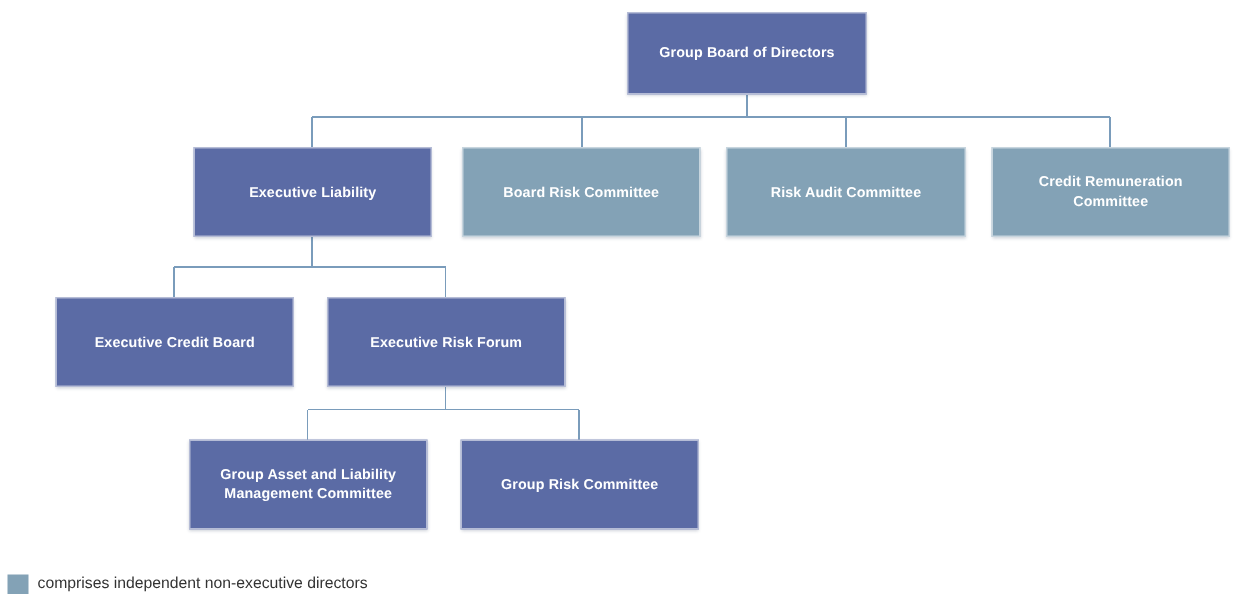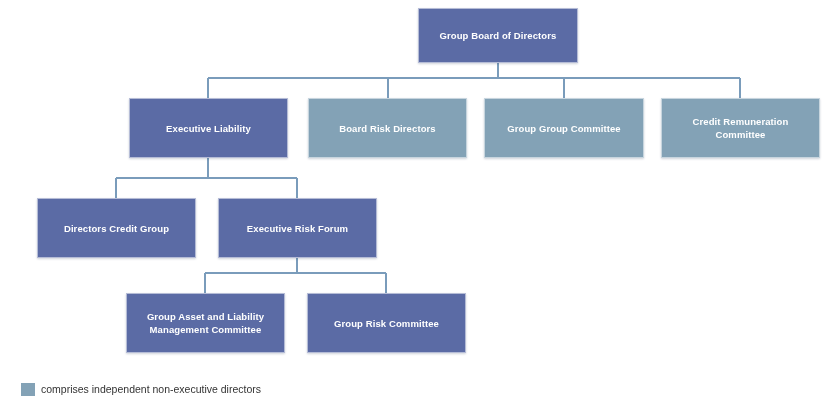--- a/index.html
+++ b/index.html
@@ -56,21 +56,20 @@
   .node.ned {
     background: #83a2b6;
   }
   .legend {
     position: absolute;
     left: 5px;
     top: 383px;
     display: flex;
     align-items: center;
     gap: 6px;
-    margin-left: 16px;
   }
   .legend-swatch {
     width: 14px;
     height: 13px;
     background: #83a2b6;
     flex: 0 0 auto;
   }
   .legend-label {
     font-size: 10.5px;
     color: #333333;
@@ -104,31 +103,31 @@
   </svg>
 
   <div id="node-layer">
       <div class="node exec" style="left: 418px; top: 8px; width: 160px; height: 55px;">
         <span>Group Board of Directors</span>
       </div>
       <div class="node exec" style="left: 129px; top: 98px; width: 159px; height: 60px;">
         <span>Executive Liability</span>
       </div>
       <div class="node ned" style="left: 308px; top: 98px; width: 159px; height: 60px;">
-        <span>Board Risk Directors</span>
+        <span>Board Risk Committee</span>
       </div>
       <div class="node ned" style="left: 484px; top: 98px; width: 160px; height: 60px;">
-        <span>Group Group Committee</span>
+        <span>Risk Audit Committee</span>
       </div>
       <div class="node ned" style="left: 661px; top: 98px; width: 159px; height: 60px;">
         <span>Credit Remuneration
 Committee</span>
       </div>
       <div class="node exec" style="left: 37px; top: 198px; width: 159px; height: 60px;">
-        <span>Directors Credit Group</span>
+        <span>Executive Credit Board</span>
       </div>
       <div class="node exec" style="left: 218px; top: 198px; width: 159px; height: 60px;">
         <span>Executive Risk Forum</span>
       </div>
       <div class="node exec" style="left: 126px; top: 293px; width: 159px; height: 60px; align-items: center;">
         <span>Group Asset and Liability
 Management Committee</span>
       </div>
       <div class="node exec" style="left: 307px; top: 293px; width: 159px; height: 60px; align-items: center;">
         <span>Group Risk Committee</span>

